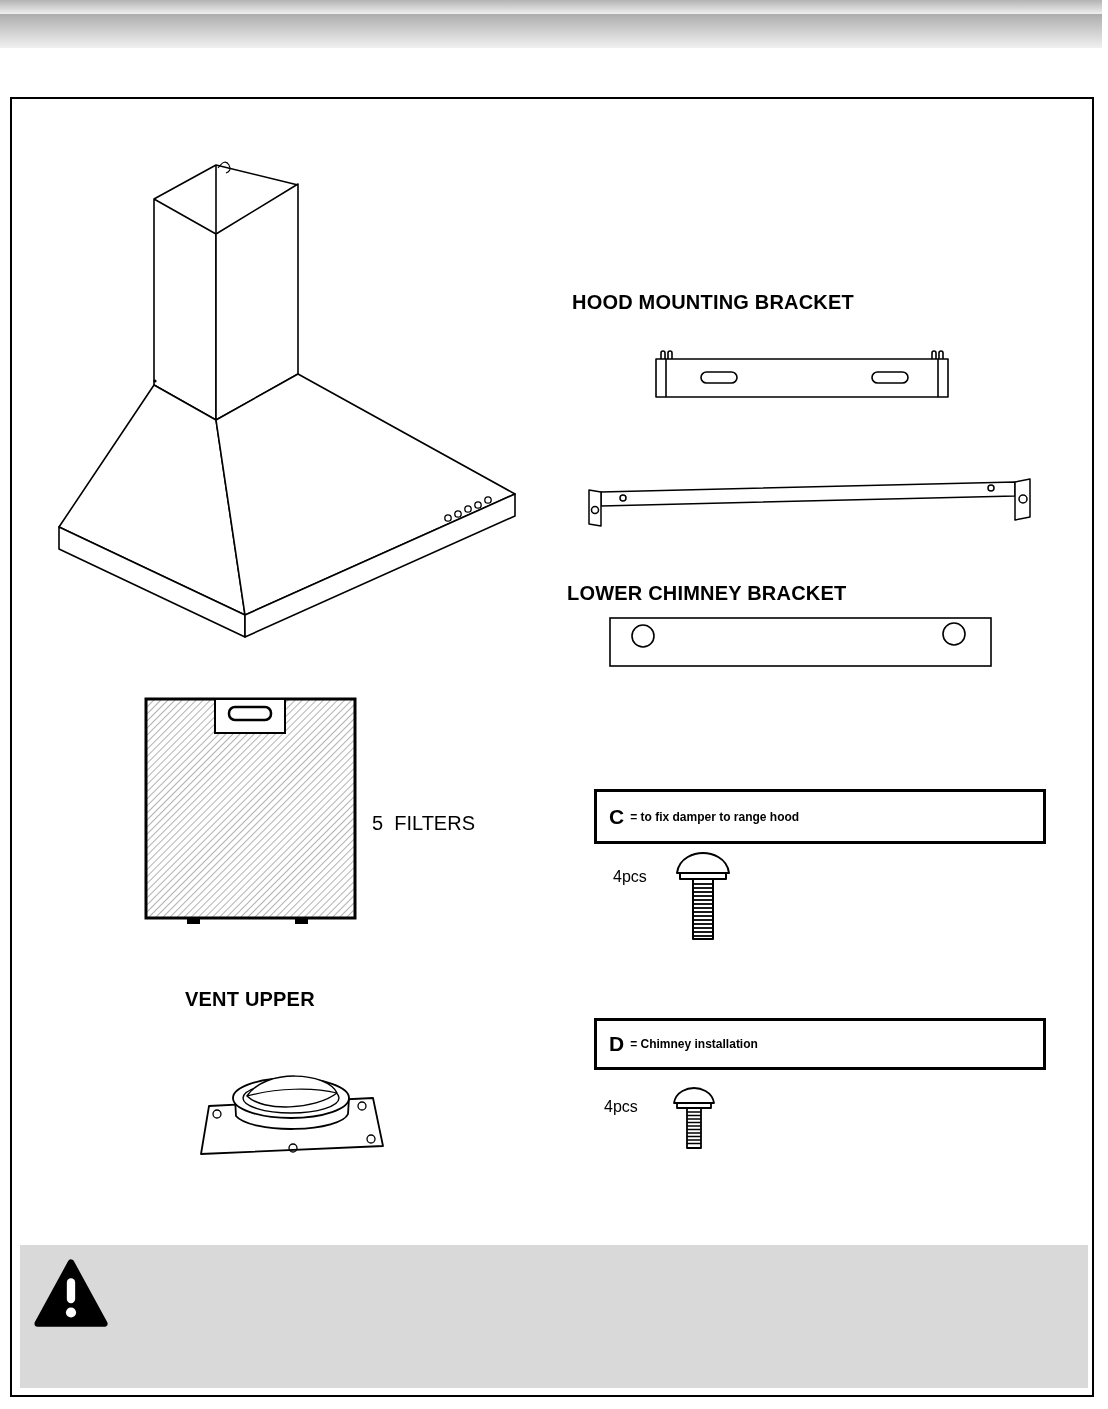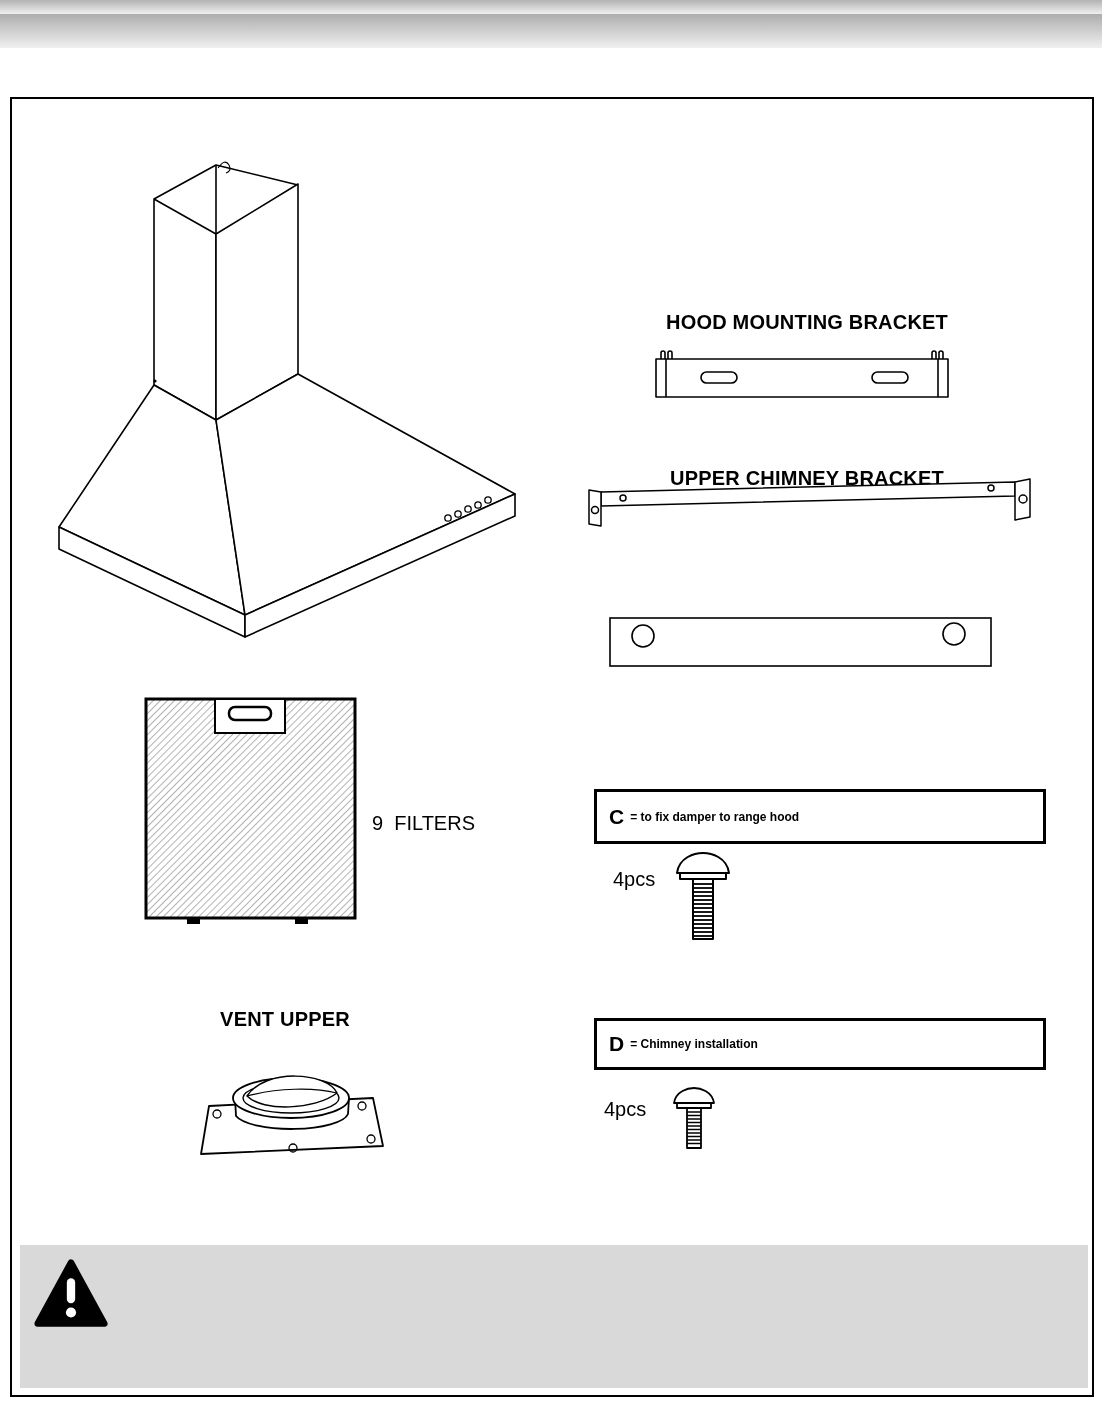--- a/index.html
+++ b/index.html
@@ -24,38 +24,37 @@
   .page-border {
     position: absolute; left: 10px; top: 97px; width: 1084px; height: 1300px;
     border: 2px solid var(--line, #000);
     background: var(--paper, #fff);
   }
   .abs { position: absolute; }
   .part-label {
     font-size: 20px;
     font-weight: 700;
     letter-spacing: 0.2px;
-    text-align: center;
-    margin-top: 20px;
+    text-align: left;
   }
   .filters-label {
     font-size: 20px;
     font-weight: 500;
     white-space: pre;
   }
   .callout-box {
     border: 3px solid var(--line, #000);
     display: flex;
     align-items: center;
     padding-left: 12px;
     background: #fff;
   }
   .callout-letter { font-size: 21px; font-weight: 700; margin-right: 6px; }
   .callout-text { font-size: 12px; font-weight: 600; }
-  .qty-label { font-size: 20px; font-weight: 500; text-align: right; }
+  .qty-label { font-size: 16px; font-weight: 500; text-align: right; }
   .warning-band {
     position: absolute;
     left: 8px; top: 1146px; width: 1068px; height: 143px;
     background: var(--warning-band, #d9d9d9);
   }
   svg { display: block; }
 </style>
 </head>
 <body>
 
@@ -97,34 +96,34 @@
         <path d="M280,14 v-6 a2,2 0 0 1 4,0 v6" fill="none"></path>
         <path d="M287,14 v-6 a2,2 0 0 1 4,0 v6" fill="none"></path>
         <rect x="4" y="14" width="292" height="38"></rect>
         <line x1="14" y1="14" x2="14" y2="52"></line>
         <line x1="286" y1="14" x2="286" y2="52"></line>
         <rect x="49" y="27" width="36" height="11" rx="5.5"></rect>
         <rect x="220" y="27" width="36" height="11" rx="5.5"></rect>
       </g>
     </svg>
 
-    <div class="abs part-label" style="left:560px; top:348px; width:470px;">UPPER CHIMNEY BRACKET</div>
 
     <svg class="abs" style="left:571px; top:373px;" width="450" height="80" viewBox="0 0 450 80">
       <g fill="#fff" stroke="#000" stroke-width="1.5" stroke-linejoin="round">
         <polygon points="18,20 432,10 432,24 18,34"></polygon>
         <polygon points="6,18 18,20 18,54 6,52"></polygon>
         <polygon points="432,10 447,7 447,45 432,48"></polygon>
         <circle cx="12" cy="38" r="3.5" fill="none"></circle>
         <circle cx="440" cy="27" r="4" fill="none"></circle>
         <circle cx="40" cy="26" r="3" fill="none"></circle>
         <circle cx="408" cy="16" r="3" fill="none"></circle>
       </g>
     </svg>
 
+    <div class="abs part-label" style="left:555px; top:483px; width:480px;">LOWER CHIMNEY BRACKET</div>
 
     <svg class="abs" style="left:596px; top:513px;" width="385" height="60" viewBox="0 0 385 60">
       <g fill="#fff" stroke="#000" stroke-width="1.6">
         <rect x="2" y="6" width="381" height="48"></rect>
         <circle cx="35" cy="24" r="11" fill="none"></circle>
         <circle cx="346" cy="22" r="11" fill="none"></circle>
       </g>
     </svg>
 
     <svg class="abs" style="left:131px; top:597px;" width="215" height="230" viewBox="0 0 215 230">
@@ -133,21 +132,21 @@
           <line x1="0" y1="0" x2="0" y2="5" stroke="#555" stroke-width="0.9"></line>
         </pattern>
       </defs>
       <rect x="3" y="3" width="209" height="219" fill="url(#hatch)" stroke="#000" stroke-width="3"></rect>
       <rect x="72" y="3" width="70" height="34" fill="#fff" stroke="#000" stroke-width="2"></rect>
       <rect x="86" y="11" width="42" height="13" rx="6" fill="#fff" stroke="#000" stroke-width="2.5"></rect>
       <rect x="44" y="222" width="13" height="6" fill="#000"></rect>
       <rect x="152" y="222" width="13" height="6" fill="#000"></rect>
     </svg>
 
-    <div class="abs filters-label" style="left:360px; top:713px;">9  FILTERS</div>
+    <div class="abs filters-label" style="left:360px; top:713px;">5  FILTERS</div>
 
     <div class="abs part-label" style="left:173px; top:889px; width:200px;">VENT UPPER</div>
 
     <svg class="abs" style="left:183px; top:931px;" width="195" height="130" viewBox="0 0 195 130">
       <g fill="#fff" stroke="#000" stroke-width="1.8" stroke-linejoin="round">
         <polygon points="14,76 178,68 188,116 6,124"></polygon>
         <circle cx="22" cy="84" r="4" fill="none" stroke-width="1.3"></circle>
         <circle cx="167" cy="76" r="4" fill="none" stroke-width="1.3"></circle>
         <circle cx="176" cy="109" r="4" fill="none" stroke-width="1.3"></circle>
         <circle cx="98" cy="118" r="4" fill="none" stroke-width="1.3"></circle>

